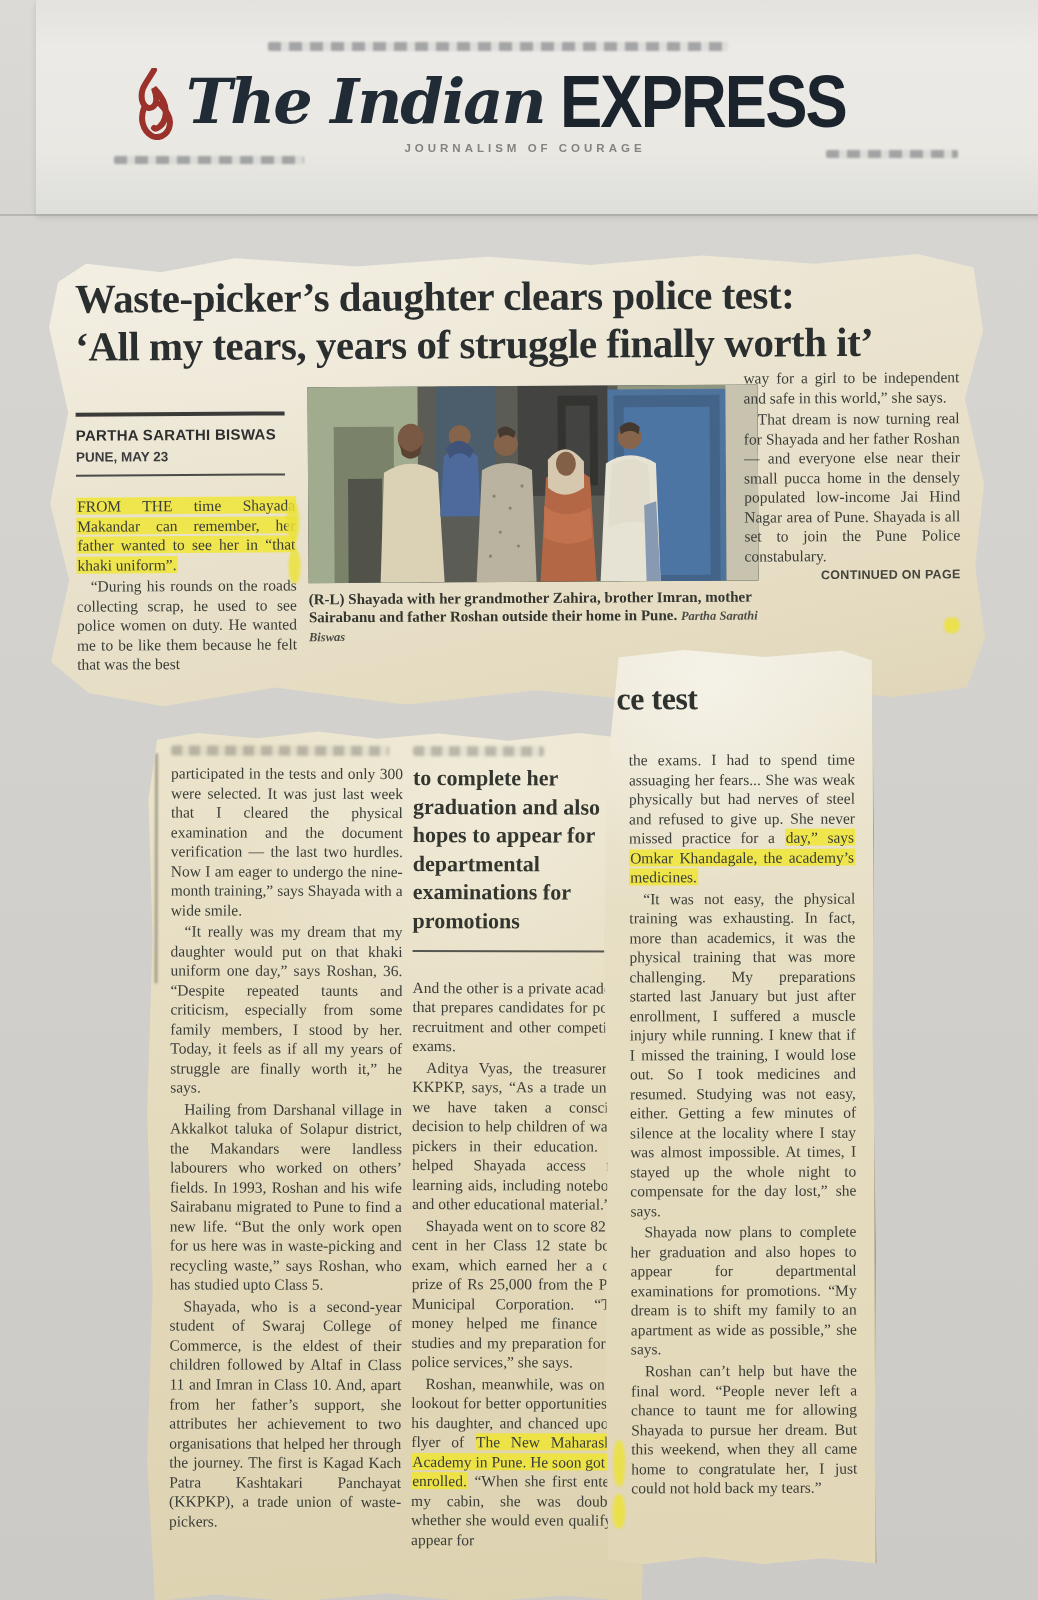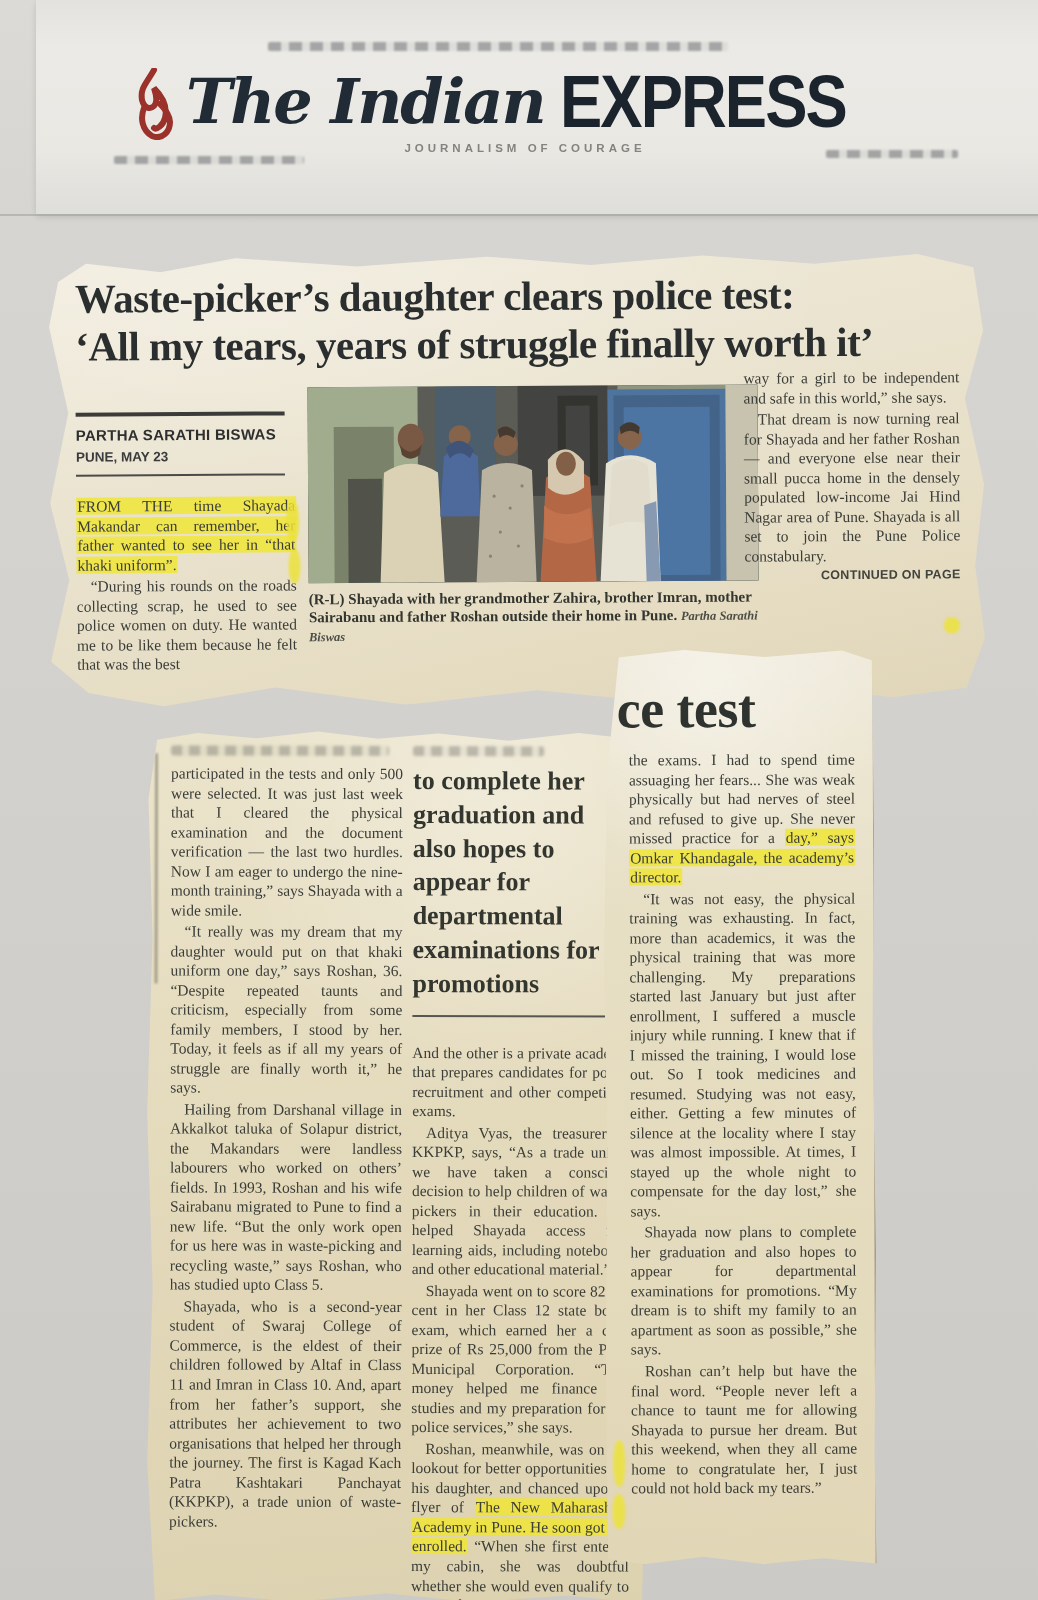--- a/index.html
+++ b/index.html
@@ -78,23 +78,23 @@
   }
   .right-strip{
     left:604px; top:648px; width:270px; height:916px; transform:rotate(-.2deg);
     background:
       radial-gradient(120% 40% at 40% 4%,rgba(255,255,255,.4),rgba(0,0,0,0) 55%),
       linear-gradient(182deg,#efeadb 0%,#e7dfc4 30%,#e1d6b6 100%);
     clip-path:polygon(6% 1%,30% .2%,60% 1%,88% .3%,99% 1.4%,99.6% 20%,98.8% 42%,99.8% 66%,99% 88%,99.6% 100%,80% 99.4%,58% 100%,36% 99.2%,14% 100%,1% 99.4%,.3% 78%,1.2% 56%,.2% 34%,1.4% 14%);
     border-right:2px solid rgba(110,102,84,.55);
   }
   .colbox{position:absolute;}
-  .subhead{font-weight:700; font-size:26px; line-height:1.3; color:#33352f; text-align:left;}
+  .subhead{font-weight:700; font-size:22px; line-height:1.3; color:#33352f; text-align:left;}
   .subhead-rule{height:2px; background:#55564f; margin-top:14px; width:98%;}
-  .cont-head{font-weight:700; font-size:54px; color:#2f3330; letter-spacing:-.5px; line-height:1;}
+  .cont-head{font-weight:700; font-size:32px; color:#2f3330; letter-spacing:-.5px; line-height:1;}
   .smudge-line{height:10px; margin-bottom:8px; opacity:.8;
     background:repeating-linear-gradient(90deg,rgba(92,94,90,.45) 0 11px,rgba(120,122,118,.1) 11px 18px);
     filter:blur(1.4px); border-radius:3px;}
   .hl-mark{position:absolute; background:#ece23c; opacity:.85; filter:blur(1px); border-radius:45%/55%;}
   .edge-shadow{position:absolute; background:rgba(70,66,55,.4); filter:blur(1.2px);}
 </style>
 </head>
 <body>
 
 <div class="page">
@@ -196,21 +196,21 @@
     <div class="hl-mark" style="left:236px; top:248px; width:13px; height:40px;"></div>
     <div class="hl-mark" style="left:238px; top:296px; width:12px; height:34px;"></div>
     <div class="hl-mark" style="left:893px; top:368px; width:16px; height:16px;"></div>
   </div>
 
   <div class="clip lower-left">
     <div class="edge-shadow" style="left:8px; top:24px; width:3px; height:230px;"></div>
     <div class="colbox" style="left:24px; top:16px; width:232px;">
       <div class="smudge-line" style="width:94%;"></div>
       <div class="newsprint">
-          <p><span>participated in the tests and only 500 were selected. It was just last week that I cleared the physical examination and the document verification — the last two hurdles. Now I am eager to undergo the nine-month training,” says Shayada with a wide smile.</span></p>
+          <p><span>participated in the tests and only 300 were selected. It was just last week that I cleared the physical examination and the document verification — the last two hurdles. Now I am eager to undergo the nine-month training,” says Shayada with a wide smile.</span></p>
           <p><span>“It really was my dream that my daughter would put on that khaki uniform one day,” says Roshan, 36. “Despite repeated taunts and criticism, especially from some family members, I stood by her. Today, it feels as if all my years of struggle are finally worth it,” he says.</span></p>
           <p><span>Hailing from Darshanal village in Akkalkot taluka of Solapur district, the Makandars were landless labourers who worked on others’ fields. In 1993, Roshan and his wife Sairabanu migrated to Pune to find a new life. “But the only work open for us here was in waste-picking and recycling waste,” says Roshan, who has studied upto Class 5.</span></p>
           <p><span>Shayada, who is a second-year student of Swaraj College of Commerce, is the eldest of their children followed by Altaf in Class 11 and Imran in Class 10. And, apart from her father’s support, she attributes her achievement to two organisations that helped her through the journey. The first is Kagad Kach Patra Kashtakari Panchayat (KKPKP), a trade union of waste-pickers.</span></p>
         </div>
     </div>
     <div class="colbox" style="left:266px; top:16px; width:218px;">
       <div class="smudge-line" style="width:60%;"></div>
       <div class="subhead">to complete her graduation and also hopes to appear for departmental examinations for promotions</div>
       <div class="subhead-rule"></div>
       <div class="newsprint" style="margin-top:26px;">
@@ -218,22 +218,22 @@
           <p><span>Aditya Vyas, the treasurer of KKPKP, says, “As a trade union, we have taken a conscious decision to help children of waste-pickers in their education. We helped Shayada access free learning aids, including notebooks and other educational material.”</span></p>
           <p><span>Shayada went on to score 82 per cent in her Class 12 state board exam, which earned her a cash prize of Rs 25,000 from the Pune Municipal Corporation. “That money helped me finance my studies and my preparation for the police services,” she says.</span></p>
           <p><span>Roshan, meanwhile, was on the lookout for better opportunities for his daughter, and chanced upon a flyer of </span><span class="hl">The New Maharashtra Academy in Pune. He soon got her enrolled.</span><span> “When she first entered my cabin, she was doubtful whether she would even qualify to appear for</span></p>
         </div>
     </div>
   </div>
 
   <div class="clip right-strip">
     <div class="cont-head" style="position:absolute; left:14px; top:34px;">ce test</div>
     <div class="colbox newsprint" style="left:26px; top:102px; width:226px;">
-        <p><span>the exams. I had to spend time assuaging her fears... She was weak physically but had nerves of steel and refused to give up. She never missed practice for a </span><span class="hl">day,” says Omkar Khandagale, the academy’s director.</span></p>
+        <p><span>the exams. I had to spend time assuaging her fears... She was weak physically but had nerves of steel and refused to give up. She never missed practice for a </span><span class="hl">day,” says Omkar Khandagale, the academy’s medicines.</span></p>
         <p><span>“It was not easy, the physical training was exhausting. In fact, more than academics, it was the physical training that was more challenging. My preparations started last January but just after enrollment, I suffered a muscle injury while running. I knew that if I missed the training, I would lose out. So I took medicines and resumed. Studying was not easy, either. Getting a few minutes of silence at the locality where I stay was almost impossible. At times, I stayed up the whole night to compensate for the day lost,” she says.</span></p>
-        <p><span>Shayada now plans to complete her graduation and also hopes to appear for departmental examinations for promotions. “My dream is to shift my family to an apartment as soon as possible,” she says.</span></p>
+        <p><span>Shayada now plans to complete her graduation and also hopes to appear for departmental examinations for promotions. “My dream is to shift my family to an apartment as wide as possible,” she says.</span></p>
         <p><span>Roshan can’t help but have the final word. “People never left a chance to taunt me for allowing Shayada to pursue her dream. But this weekend, when they all came home to congratulate her, I just could not hold back my tears.”</span></p>
       </div>
     <div class="hl-mark" style="left:8px; top:792px; width:12px; height:46px;"></div>
     <div class="hl-mark" style="left:7px; top:846px; width:13px; height:34px;"></div>
   </div>
 
 </div>
 
 </body></html>

